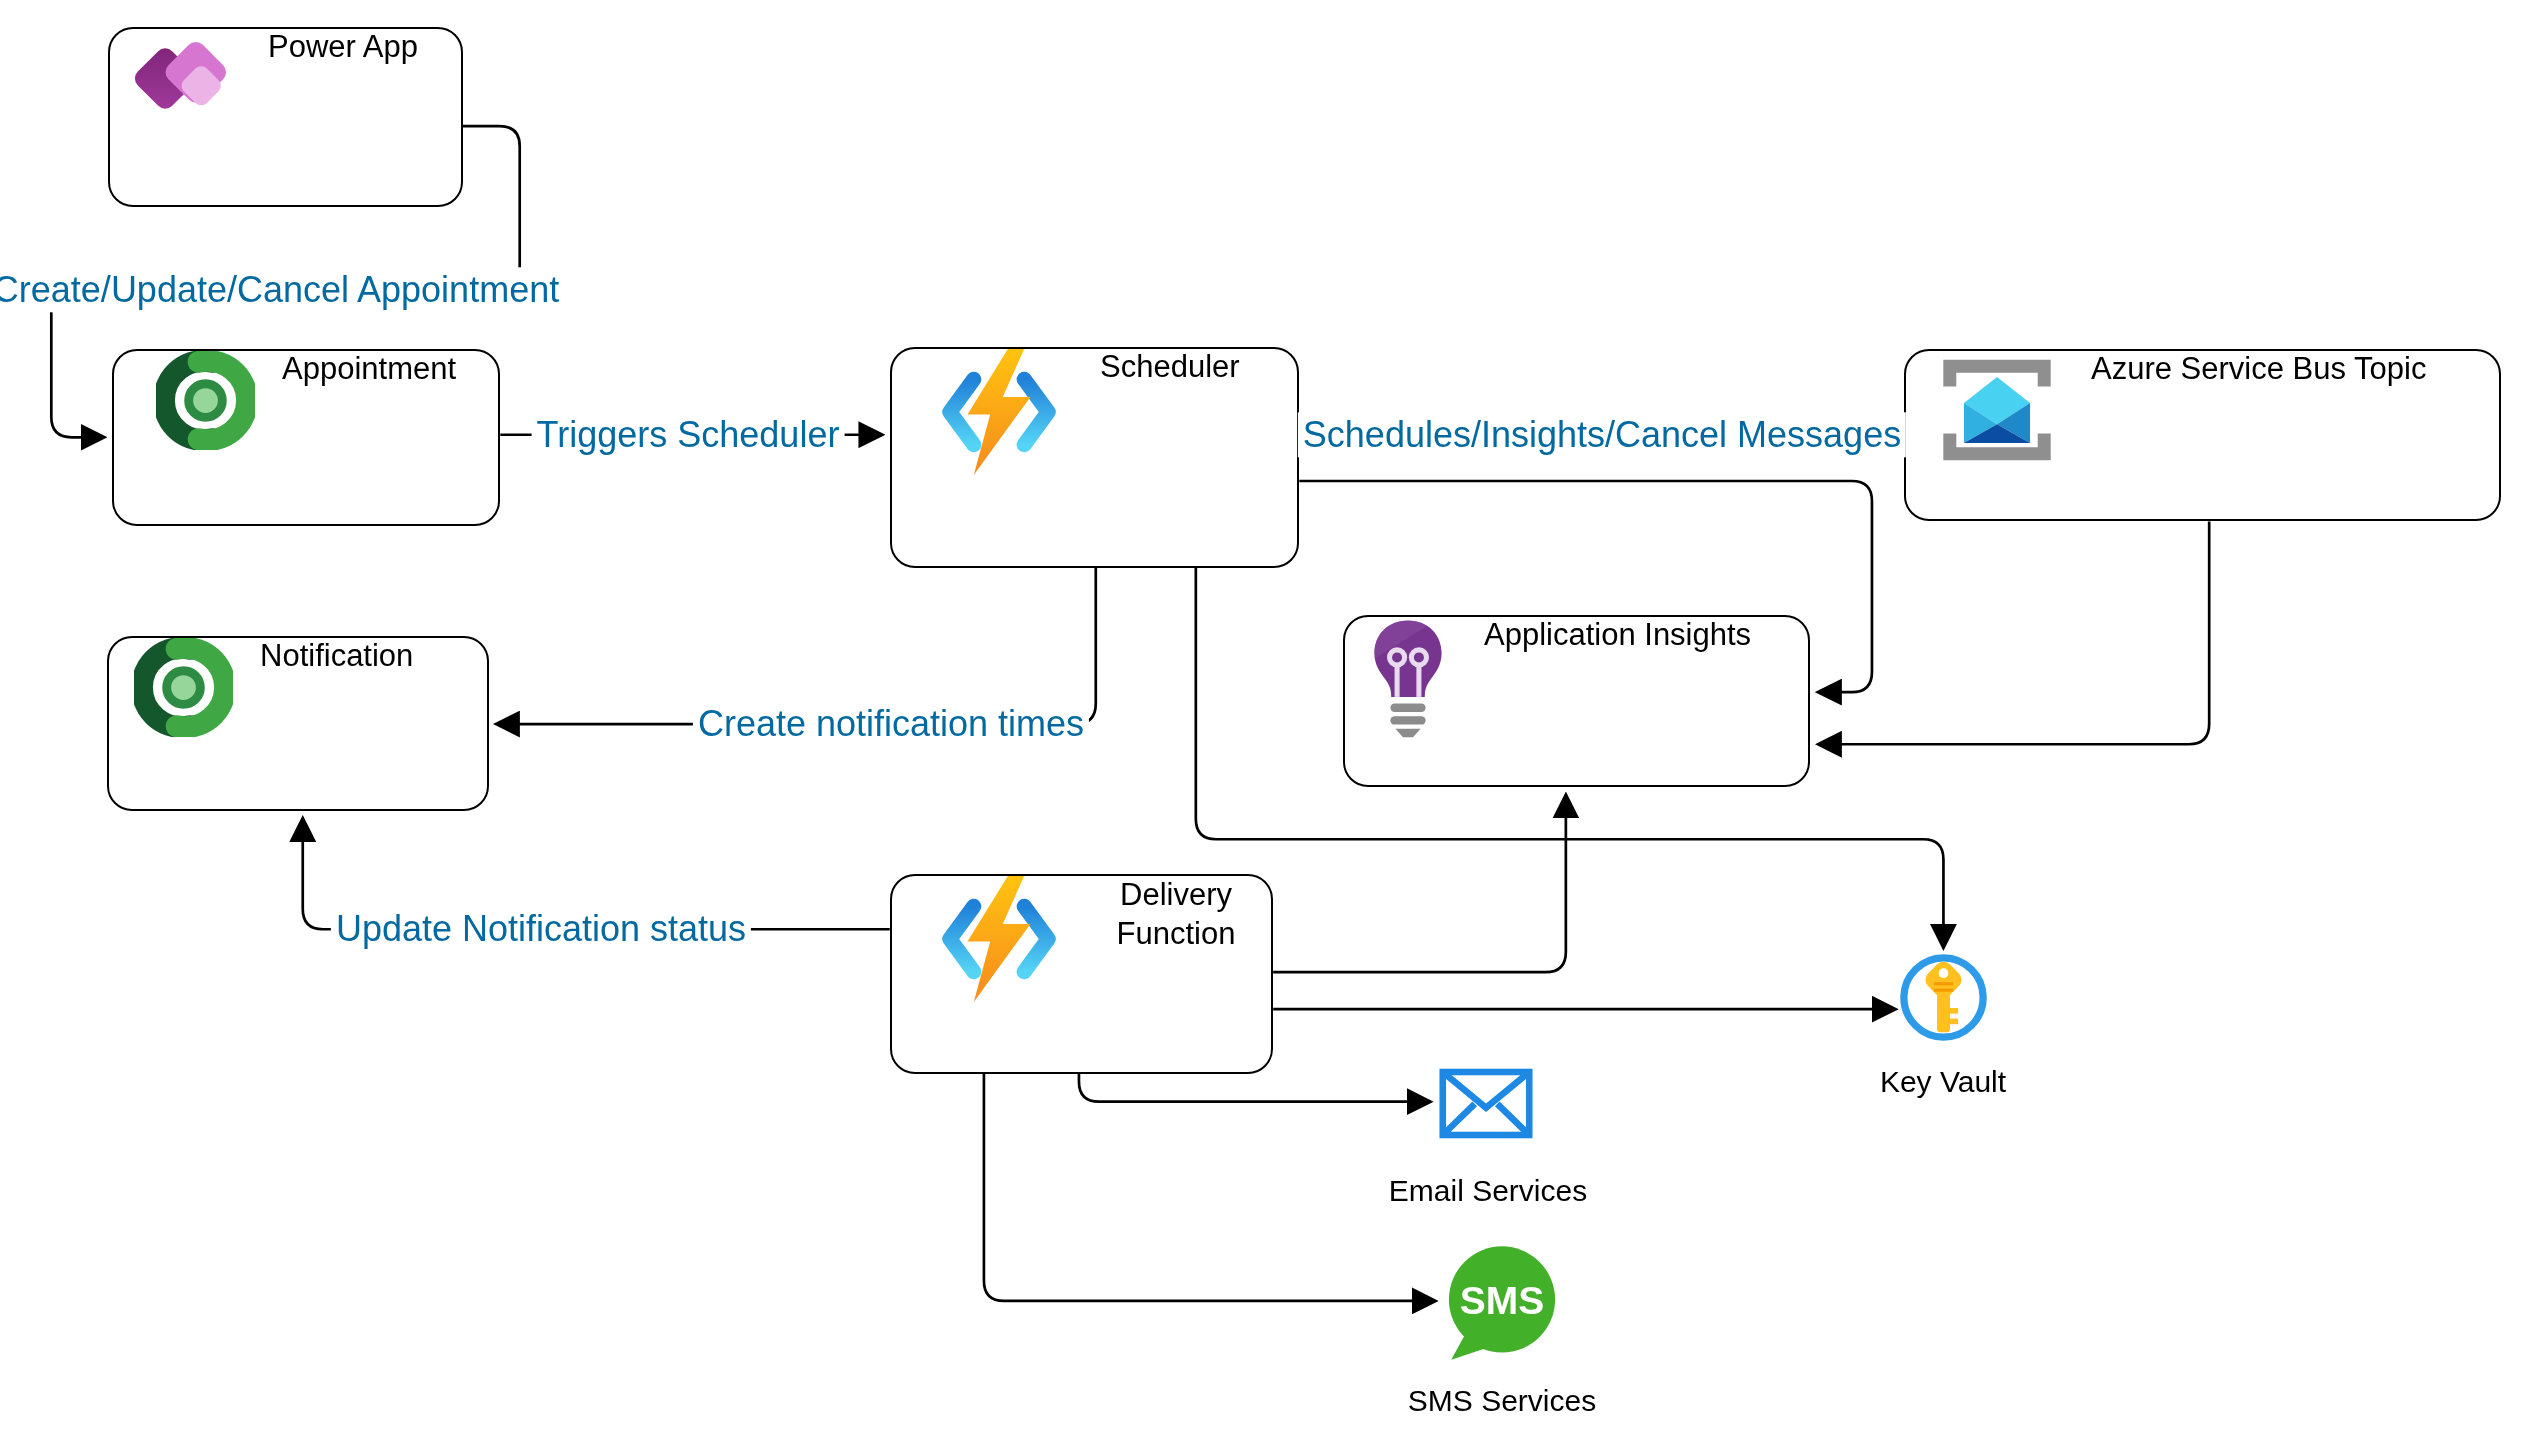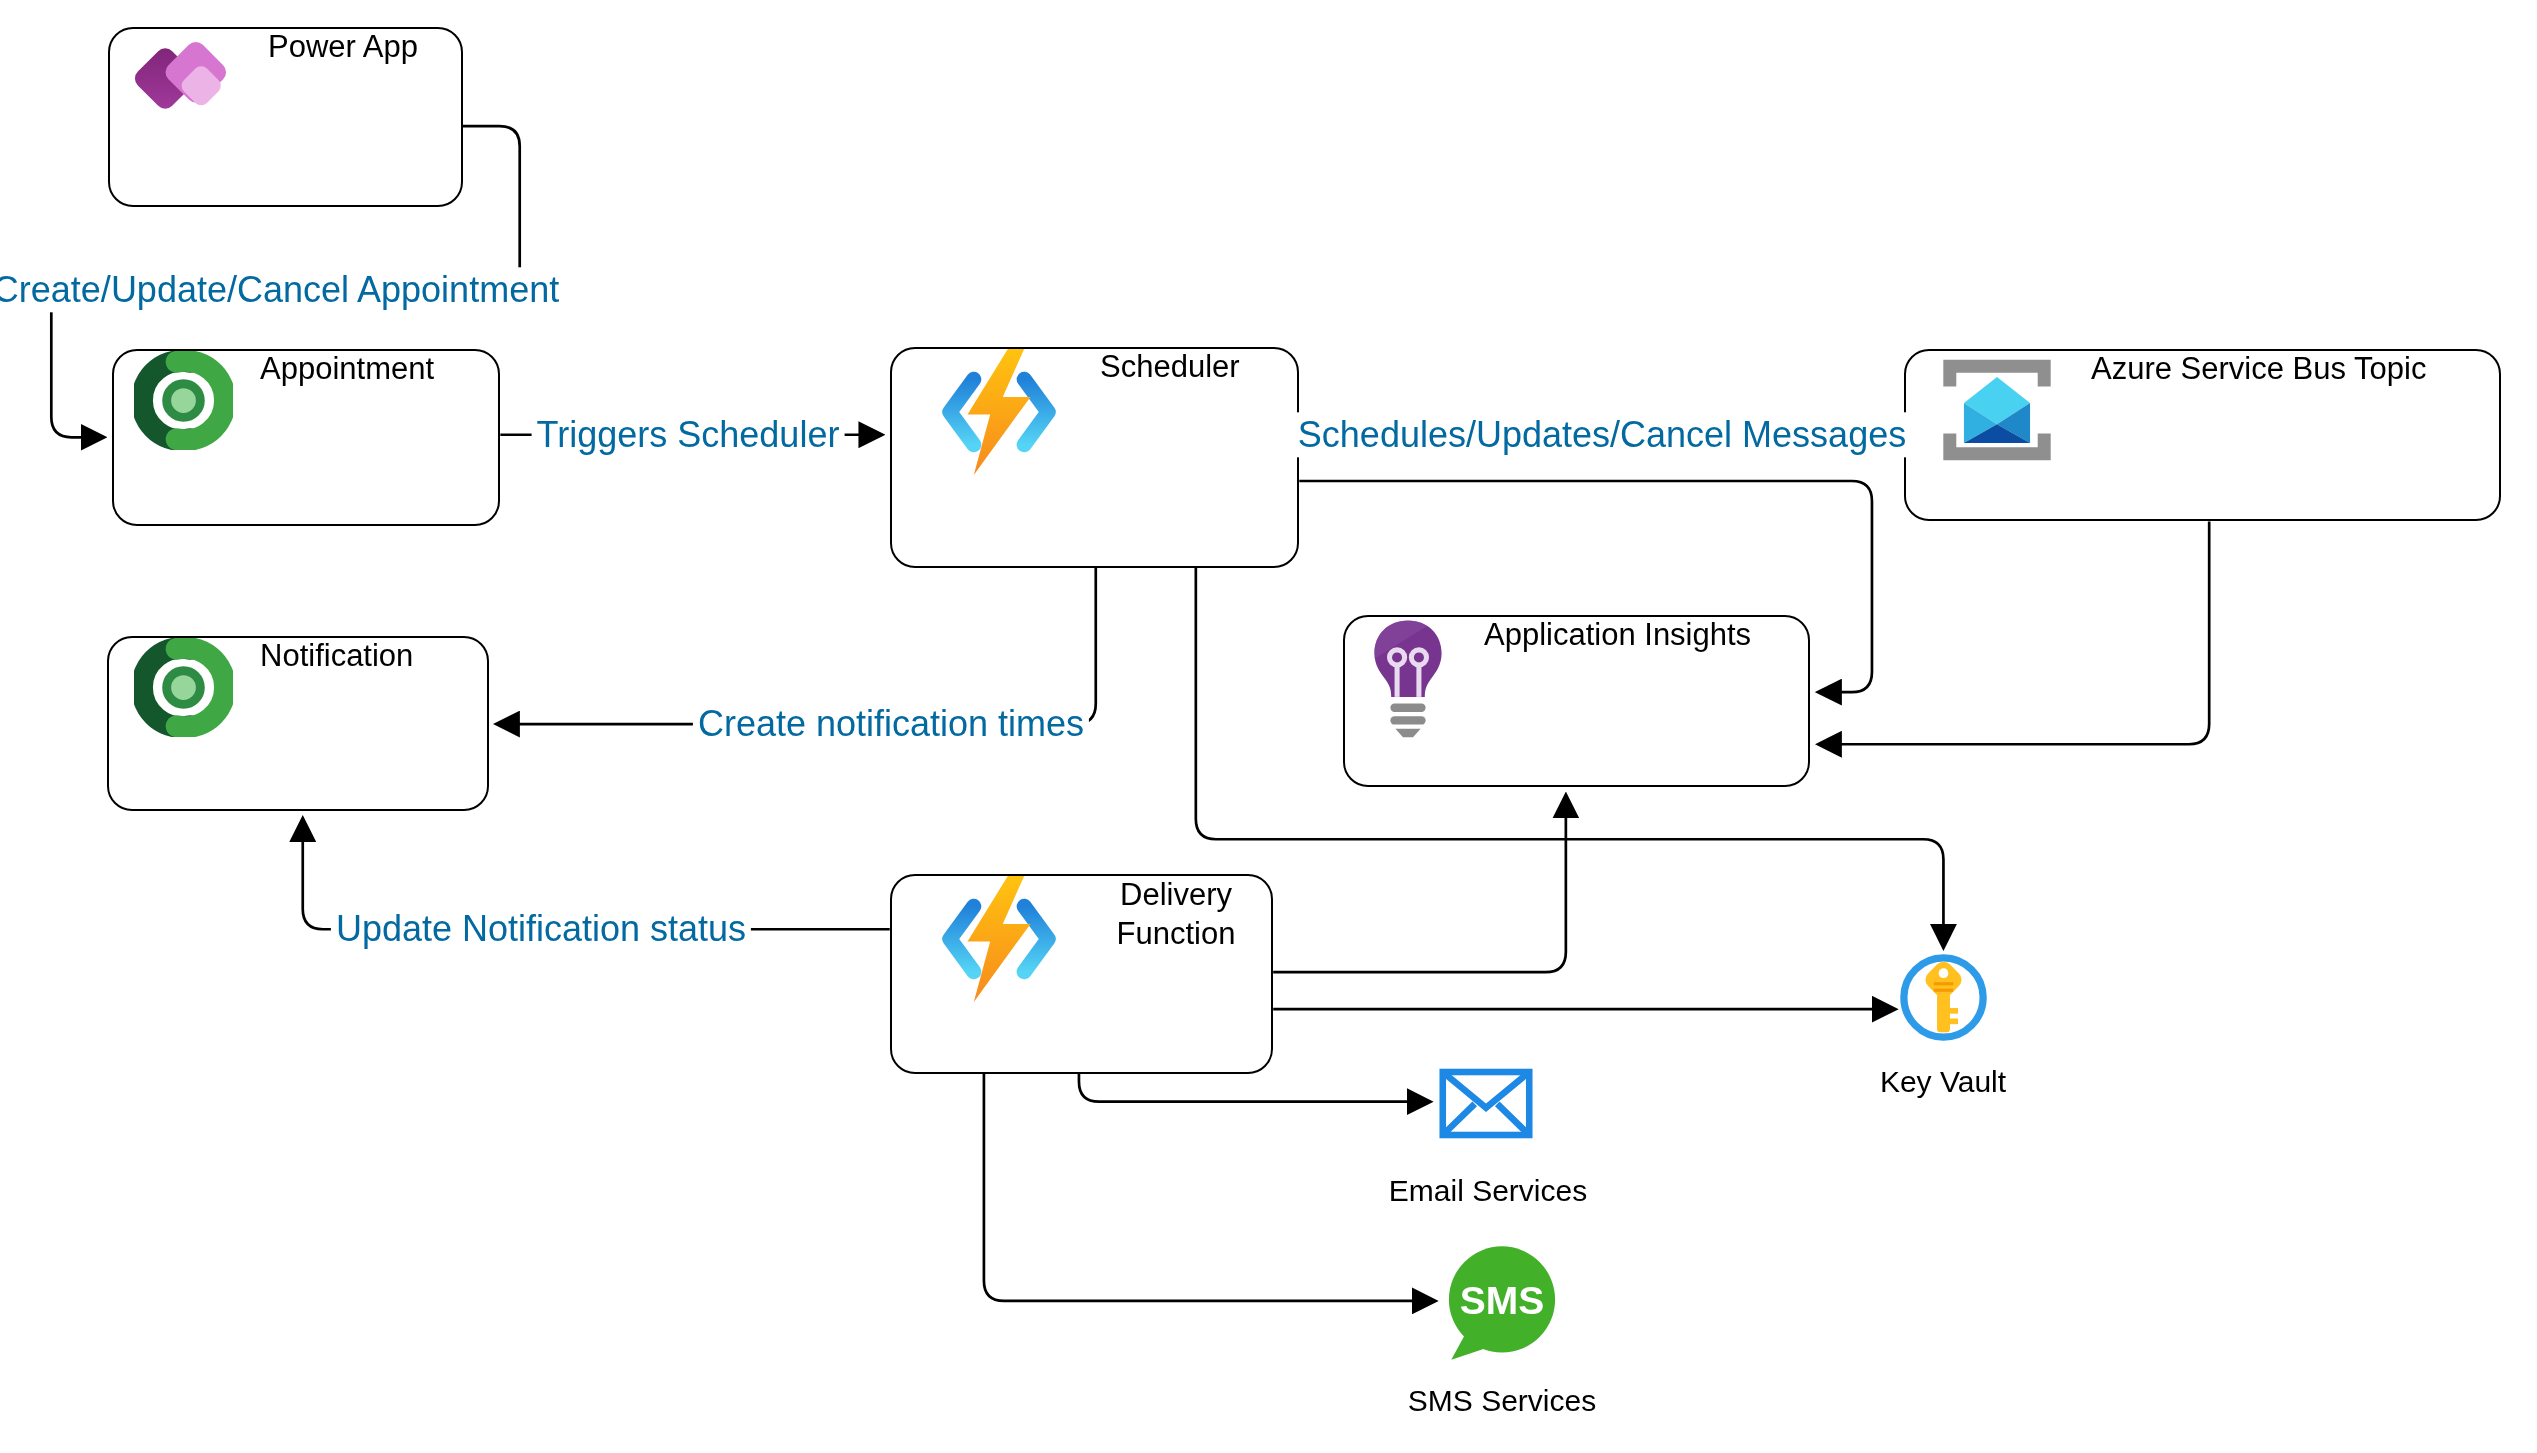--- a/index.html
+++ b/index.html
@@ -60,21 +60,21 @@
     <span class="icon">
       <svg width="108" height="99" viewBox="0 0 120 110">
         <rect x="11" y="28" width="54" height="54" rx="11" fill="url(#gPurple)" transform="rotate(45 38 55)"></rect>
         <rect x="45" y="21" width="54" height="54" rx="11" fill="#D776D0" transform="rotate(45 72 48)"></rect>
         <rect x="60" y="45" width="36" height="36" rx="9" fill="#ECB3E6" transform="rotate(45 78 63)"></rect>
       </svg>
     </span>
     <span class="nlabel">Power App</span>
   </div>
 
-  <div class="node" style="left:112px;top:349px;width:388px;height:177px;padding-left:20px;gap:27px">
+  <div class="node" style="left:112px;top:349px;width:388px;height:177px;padding-left:42px;gap:27px">
     <span class="icon">
       <svg width="99" height="99" viewBox="0 0 100 100">
         <path d="M57 11 A40 40 0 1 0 57 89" stroke="#14572D" stroke-width="22" stroke-linecap="round" fill="none"></path>
         <path d="M43 11 A40 40 0 1 1 43 89" stroke="#3FA845" stroke-width="22" stroke-linecap="round" fill="none"></path>
         <circle cx="50" cy="50" r="17" fill="#97D69A" stroke="#2E8B43" stroke-width="9"></circle>
       </svg>
     </span>
     <span class="nlabel">Appointment</span>
   </div>
 
@@ -174,18 +174,18 @@
     <svg width="118" height="118" viewBox="0 0 100 100">
       <circle cx="50" cy="47" r="45" fill="#43B02A"></circle>
       <polygon points="18,78 7,98 40,87" fill="#43B02A"></polygon>
       <text x="50" y="59" text-anchor="middle" font-family="Liberation Sans, sans-serif" font-size="33" font-weight="bold" fill="#ffffff">SMS</text>
     </svg>
   </div>
   <div class="caption" style="left:1502px;top:1401px">SMS Services</div>
 
   <div class="elabel" style="left:276px;top:290px">Create/Update/Cancel Appointment</div>
   <div class="elabel" style="left:688px;top:435px">Triggers Scheduler</div>
-  <div class="elabel" style="left:1602px;top:435px">Schedules/Updates/Cancel Messages</div>
+  <div class="elabel" style="left:1602px;top:435px">Schedules/Insights/Cancel Messages</div>
   <div class="elabel" style="left:891px;top:724px">Create notification times</div>
   <div class="elabel" style="left:541px;top:929px">Update Notification status</div>
 
 </div>
 
 
 </body></html>

